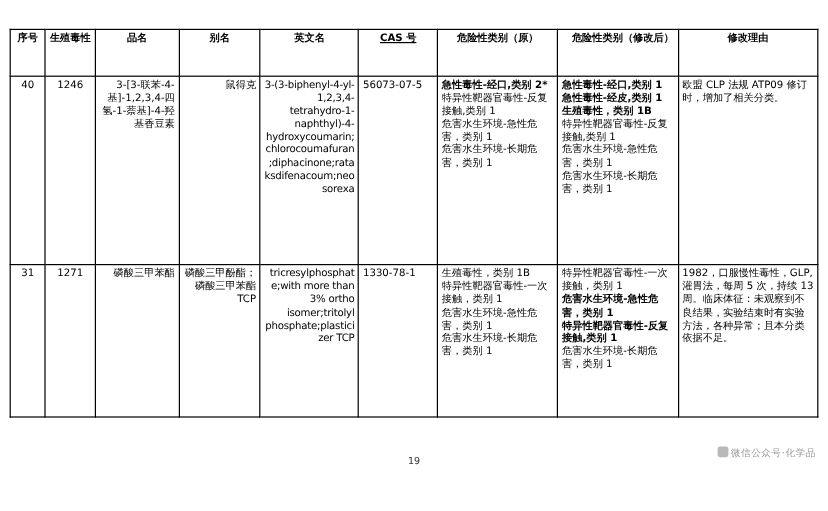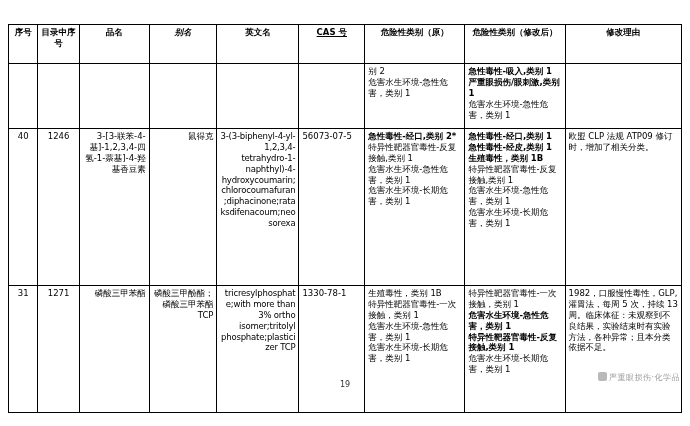--- a/index.html
+++ b/index.html
@@ -43,25 +43,25 @@
     text-align: center;
     vertical-align: middle;
     font-weight: bold;
     font-size: 10px;
     height: 34px;
     padding: 2px 2px;
   }
   th.c-seq { width: 22px; }
   th.c-cat { width: 34px; }
   th.c-name { width: 62px; }
-  th.c-alias { width: 60px; font-style: italic; }
+  th.c-alias { width: 60px; }
   th.c-en { width: 74px; }
   th.c-cas { width: 58px; text-decoration: underline; }
   th.c-orig { width: 92px; }
-  th.c-rev { width: 92px; }
+  th.c-rev { width: 92px; text-align: right; }
   th.c-reason { width: 108px; }
 
   td.ctr {
     text-align: center;
     vertical-align: middle;
     font-size: 9.5px;
   }
   td.ctr-name {
     text-align: right;
     vertical-align: middle;
@@ -124,50 +124,32 @@
 </style>
 </head>
 <body>
 
 <div class="page">
 
   <table class="doc">
     <thead>
       <tr>
         <th class="c-seq">序号</th>
-        <th class="c-cat">目录中序号</th>
+        <th class="c-cat">生殖毒性</th>
         <th class="c-name">品名</th>
         <th class="c-alias">别名</th>
         <th class="c-en">英文名</th>
         <th class="c-cas">CAS 号</th>
         <th class="c-orig">危险性类别（原）</th>
         <th class="c-rev">危险性类别（修改后）</th>
         <th class="c-reason">修改理由</th>
       </tr>
     </thead>
     <tbody>
 
-      <tr class="row-head">
-        <td class="ctr"></td>
-        <td class="ctr"></td>
-        <td class="ctr-name"></td>
-        <td class="ctr-name"></td>
-        <td class="en"></td>
-        <td class="cas"></td>
-        <td class="cls">
-            <span class="ln">别 2</span>
-            <span class="ln">危害水生环境-急性危害，类别 1</span>
-          </td>
-        <td class="cls">
-            <span class="ln b">急性毒性-吸入,类别 1</span>
-            <span class="ln b">严重眼损伤/眼刺激,类别 1</span>
-            <span class="ln">危害水生环境-急性危害，类别 1</span>
-          </td>
-        <td class="reason"></td>
-      </tr>
 
       <tr class="row-30">
         <td class="ctr">40</td>
         <td class="ctr">1246</td>
         <td class="ctr-name">3-[3-联苯-4-基]-1,2,3,4-四氢-1-萘基]-4-羟基香豆素</td>
         <td class="ctr-name">鼠得克</td>
         <td class="en">3-(3-biphenyl-4-yl-1,2,3,4-tetrahydro-1-naphthyl)-4-hydroxycoumarin;chlorocoumafuran;diphacinone;rataksdifenacoum;neosorexa</td>
         <td class="cas">56073-07-5</td>
         <td class="cls">
             <span class="ln b">急性毒性-经口,类别 2*</span>
@@ -205,15 +187,15 @@
             <span class="ln b">特异性靶器官毒性-反复接触,类别 1</span>
             <span class="ln">危害水生环境-长期危害，类别 1</span>
           </td>
         <td class="reason">1982，口服慢性毒性，GLP,灌胃法，每周 5 次，持续 13 周。临床体征：未观察到不良结果，实验结束时有实验方法，各种异常；且本分类依据不足。</td>
       </tr>
 
     </tbody>
   </table>
 
   <div class="pagenum">19</div>
-  <div class="wm"><span class="wmi"></span><span>严重眼损伤·化学品</span></div>
+  <div class="wm"><span class="wmi"></span><span>微信公众号·化学品</span></div>
 
 </div>
 
 </body></html>

